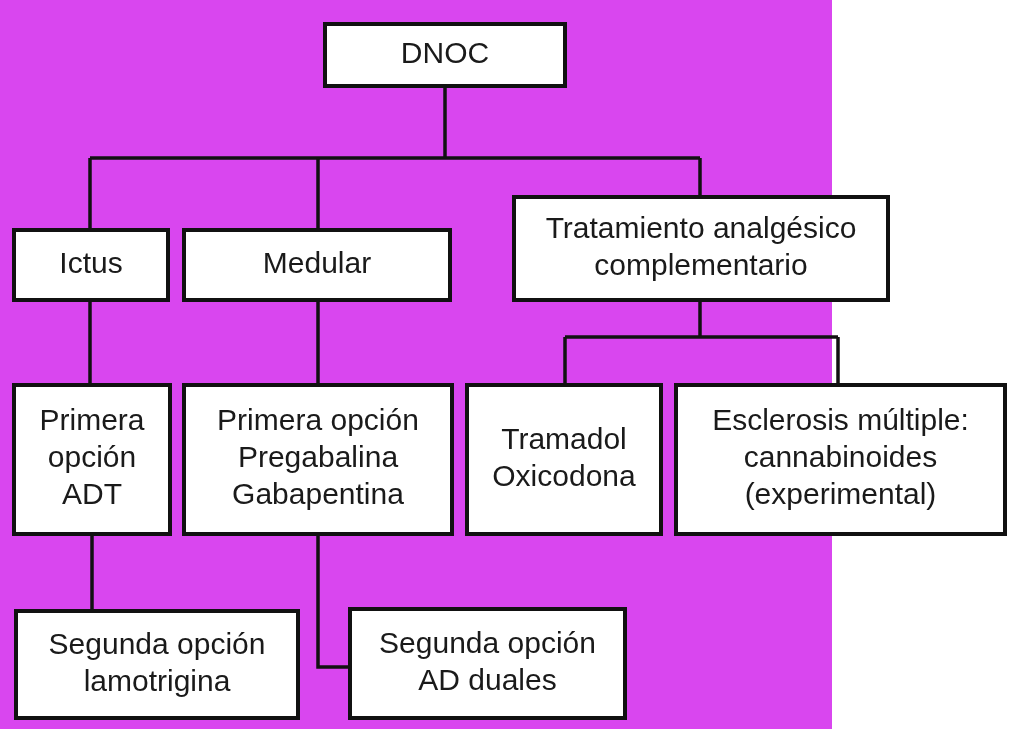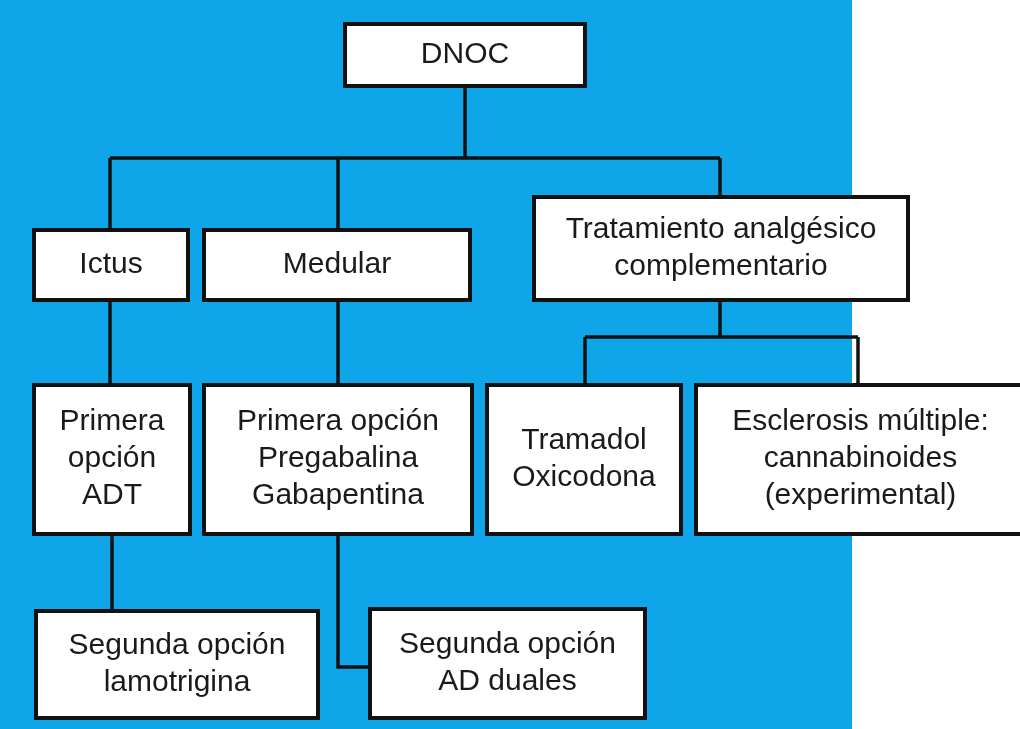--- a/index.html
+++ b/index.html
@@ -11,22 +11,21 @@
   body {
     width: 1020px;
     height: 729px;
     font-family: "Liberation Sans", sans-serif;
     overflow: hidden;
   }
   #chart-root {
     position: relative;
     width: 832px;
     height: 729px;
-    background: #0ea5e9;
-    padding-left: 20px;
+    background: #d946ef;
   }
   svg#flow-svg {
     display: block;
     width: 1020px;
     height: 729px;
   }
   .node-box {
     fill: #ffffff;
     stroke: #111111;
     stroke-width: 4;

